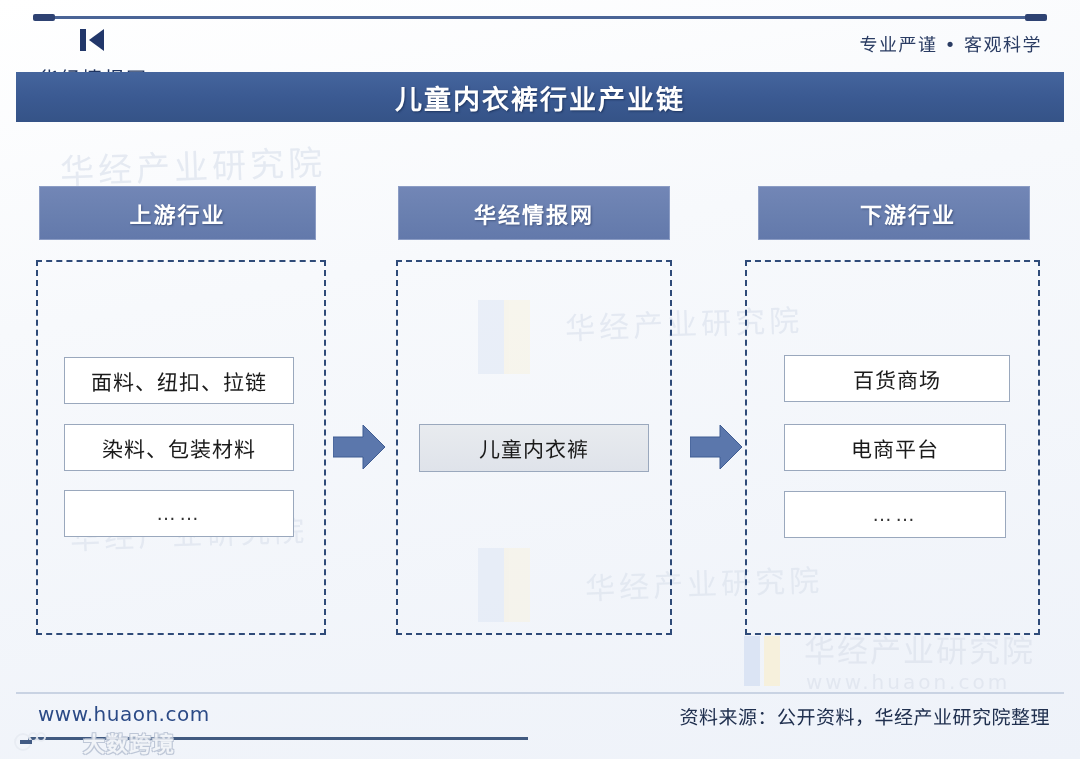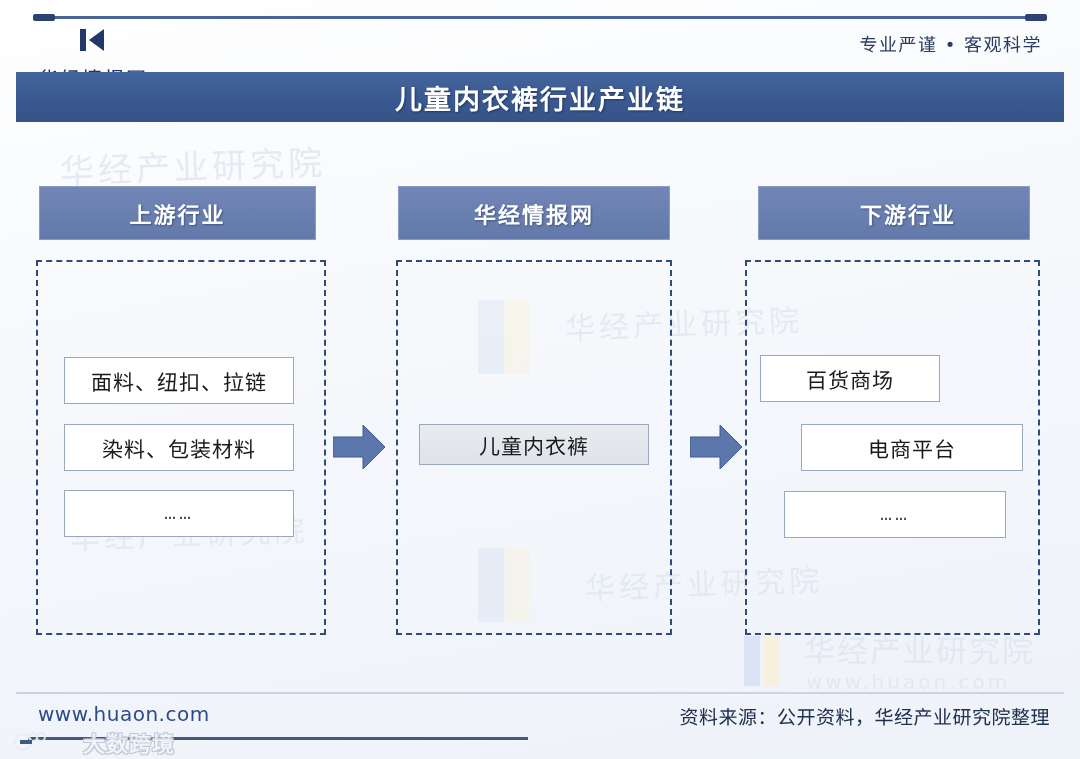--- a/index.html
+++ b/index.html
@@ -191,40 +191,40 @@
     background: #ffffff;
     display: flex;
     align-items: center;
     justify-content: center;
     box-sizing: border-box;
   }
   .item-text {
     font-size: 21px;
     color: #1a1a1a;
     letter-spacing: 1px;
-    font-family: Liberation Mono, monospace;
+    font-family: Liberation Sans, sans-serif;
     white-space: nowrap;
   }
   .item-dots .item-text { font-size: 20px; letter-spacing: 3px; color: #333; }
 
   
   .up-1 { left: 64px; top: 357px; width: 230px; height: 47px; }
   .up-2 { left: 64px; top: 424px; width: 230px; height: 47px; }
   .up-3 { left: 64px; top: 490px; width: 230px; height: 47px; }
 
   
   .mid-1 {
-    left: 419px; top: 424px; width: 230px; height: 41px;
+    left: 419px; top: 424px; width: 230px; height: 48px;
     background: linear-gradient(180deg, #e8ebef 0%, #dfe3ea 100%);
     border: 1px solid #9aa8bd;
   }
 
   
-  .down-1 { left: 760px; top: 355px; width: 180px; height: 47px; }
-  .down-2 { left: 784px; top: 424px; width: 222px; height: 47px; margin-left: 17px; }
+  .down-1 { left: 784px; top: 355px; width: 226px; height: 47px; }
+  .down-2 { left: 784px; top: 424px; width: 222px; height: 47px; }
   .down-3 { left: 784px; top: 491px; width: 222px; height: 47px; }
 
   
   .arrow {
     position: absolute;
     width: 52px;
     height: 48px;
   }
   .arrow-1 { left: 333px; top: 423px; }
   .arrow-2 { left: 690px; top: 423px; }

